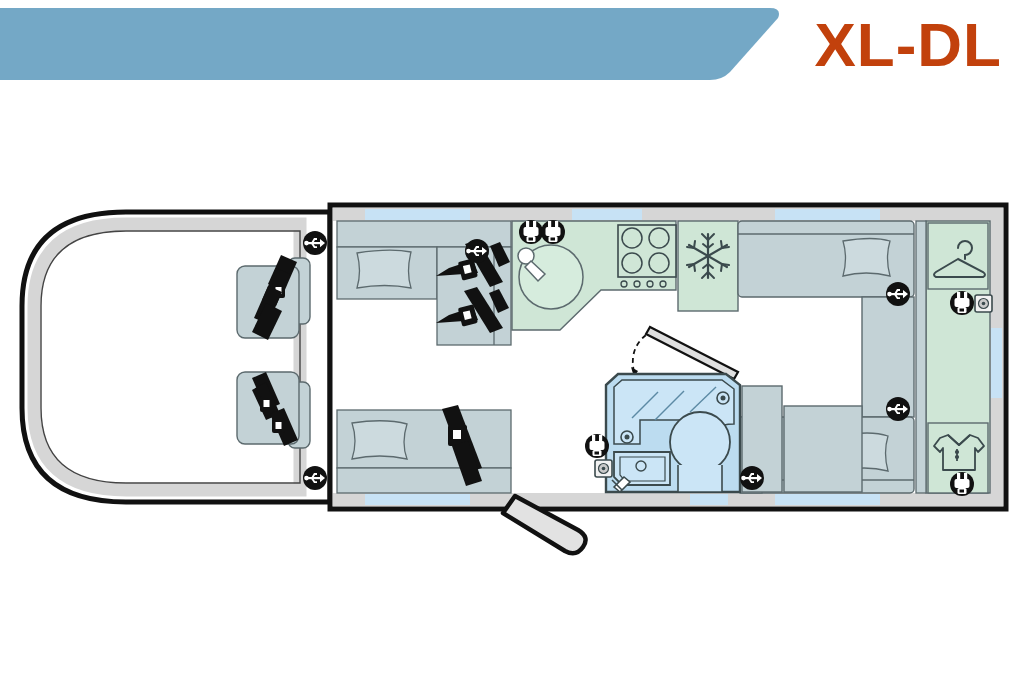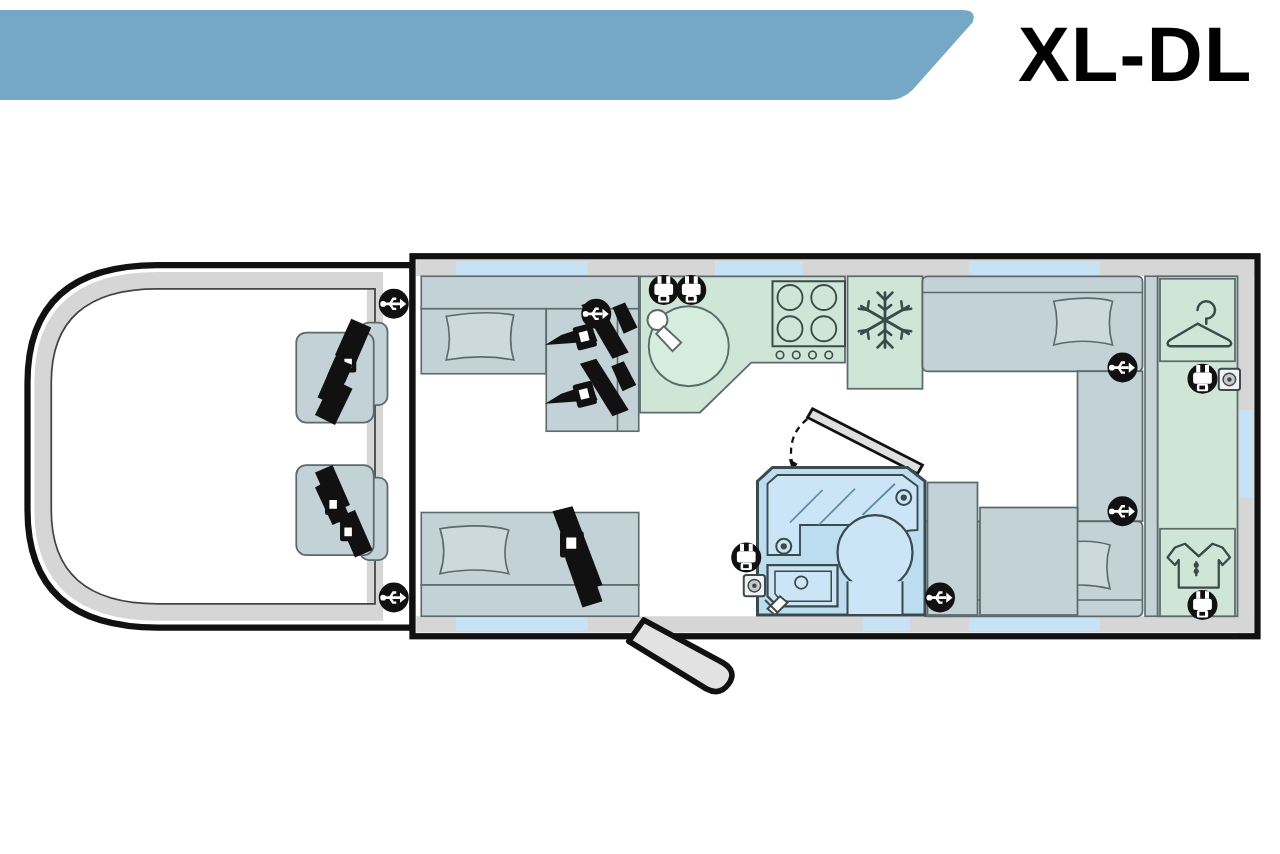--- a/index.html
+++ b/index.html
@@ -4,21 +4,21 @@
 <title>XL-DL Floorplan</title>
 <style>
   html,body{margin:0;padding:0;background:#ffffff;}
   body{width:1024px;height:683px;overflow:hidden;
        font-family:"Liberation Sans","DejaVu Sans",sans-serif;}
   #stage{position:relative;width:1024px;height:683px;background:#fff;}
   #banner{position:absolute;left:0;top:0;width:1024px;height:90px;}
   #title{position:absolute;right:22px;top:14px;
          font-family:"Liberation Sans","DejaVu Sans",sans-serif;
          font-size:62px;font-weight:bold;letter-spacing:1px;
-         color:#000000;line-height:1;}
+         color:#c2410c;line-height:1;}
   #plan{position:absolute;left:0;top:90px;width:1024px;height:593px;}
 </style>
 </head>
 <body>
 
 <div id="stage">
 
   <svg id="banner" viewBox="0 0 1024 90">
     <path d="M0,8 L770,8 Q782,8 778,18 L730,72 Q722,80 710,80 L0,80 Z" fill="#74a8c6"></path>
   </svg>

